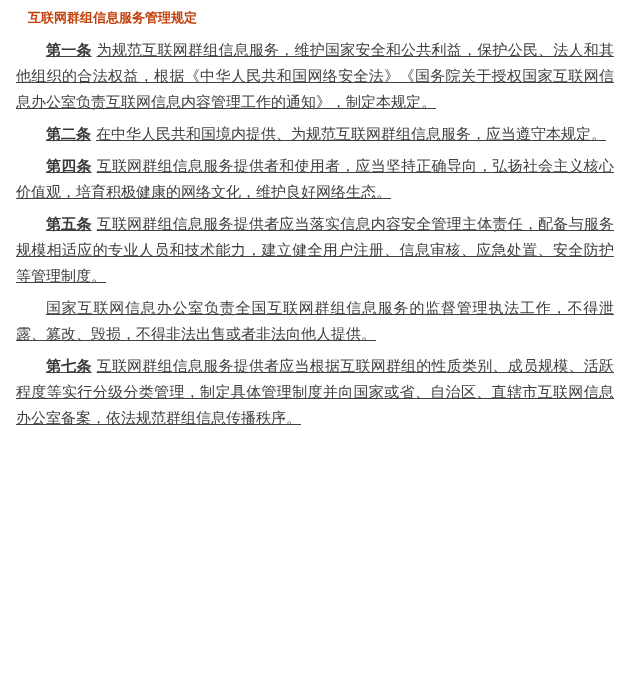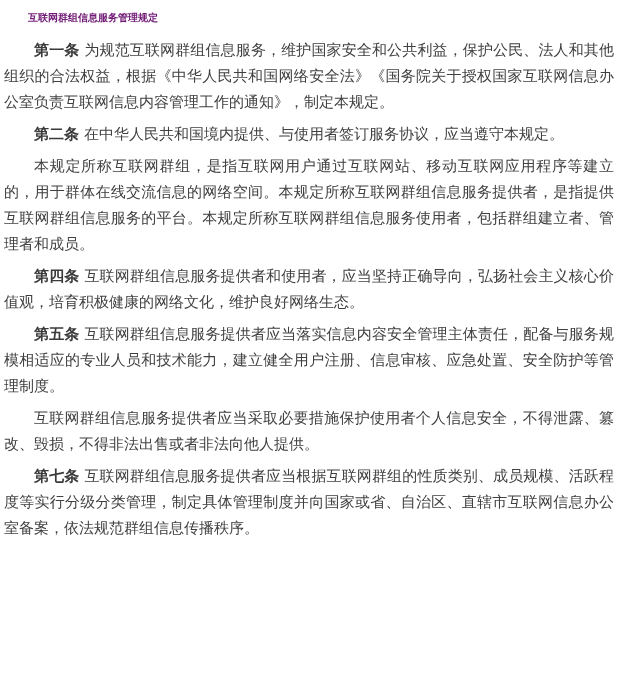--- a/index.html
+++ b/index.html
@@ -12,60 +12,60 @@
     height: 682px;
     overflow: hidden;
     font-family: "Liberation Sans", "DejaVu Sans", sans-serif;
   }
   .doc {
     box-sizing: border-box;
     width: 620px;
     padding: 6px 6px 0 4px;
   }
   .doc-title {
-    font-size: 10px;
+    font-size: 13px;
     font-weight: bold;
-    color: #701a75;
+    color: #c2410c;
     line-height: 20px;
     margin: 2px 0 9px 24px;
   }
   .para {
     font-size: 15px;
     color: #404040;
     line-height: 26px;
     text-align: justify;
     text-indent: 2em;
-    margin: 0 0 6px 0;
+    margin: 0 0 6px 12px;
     word-break: break-all;
+    text-decoration: underline;
   }
   .lead {
     font-weight: bold;
     color: #3a3a3a;
   }
   .lead:not(:empty) {
     margin-right: 5px;
   }
 </style>
 </head>
 <body>
 
 <div class="doc">
 
   <h1 class="doc-title">互联网群组信息服务管理规定</h1>
 
   <p class="para"><span class="lead">第一条</span><span>为规范互联网群组信息服务，维护国家安全和公共利益，保护公民、法人和其他组织的合法权益，根据《中华人民共和国网络安全法》《国务院关于授权国家互联网信息办公室负责互联网信息内容管理工作的通知》，制定本规定。</span></p>
 
-  <p class="para"><span class="lead">第二条</span><span>在中华人民共和国境内提供、与使用者签订服务协议，应当遵守本规定。</span></p>
+  <p class="para"><span class="lead">第二条</span><span>在中华人民共和国境内提供、为规范互联网群组信息服务，应当遵守本规定。</span></p>
 
-  <p class="para"><span class="lead"></span><span>本规定所称互联网群组，是指互联网用户通过互联网站、移动互联网应用程序等建立的，用于群体在线交流信息的网络空间。本规定所称互联网群组信息服务提供者，是指提供互联网群组信息服务的平台。本规定所称互联网群组信息服务使用者，包括群组建立者、管理者和成员。</span></p>
 
 
   <p class="para"><span class="lead">第四条</span><span>互联网群组信息服务提供者和使用者，应当坚持正确导向，弘扬社会主义核心价值观，培育积极健康的网络文化，维护良好网络生态。</span></p>
 
   <p class="para"><span class="lead">第五条</span><span>互联网群组信息服务提供者应当落实信息内容安全管理主体责任，配备与服务规模相适应的专业人员和技术能力，建立健全用户注册、信息审核、应急处置、安全防护等管理制度。</span></p>
 
 
 
-  <p class="para"><span class="lead"></span><span>互联网群组信息服务提供者应当采取必要措施保护使用者个人信息安全，不得泄露、篡改、毁损，不得非法出售或者非法向他人提供。</span></p>
+  <p class="para"><span class="lead"></span><span>国家互联网信息办公室负责全国互联网群组信息服务的监督管理执法工作，不得泄露、篡改、毁损，不得非法出售或者非法向他人提供。</span></p>
 
   <p class="para"><span class="lead">第七条</span><span>互联网群组信息服务提供者应当根据互联网群组的性质类别、成员规模、活跃程度等实行分级分类管理，制定具体管理制度并向国家或省、自治区、直辖市互联网信息办公室备案，依法规范群组信息传播秩序。</span></p>
 
 </div>
 
 </body></html>

